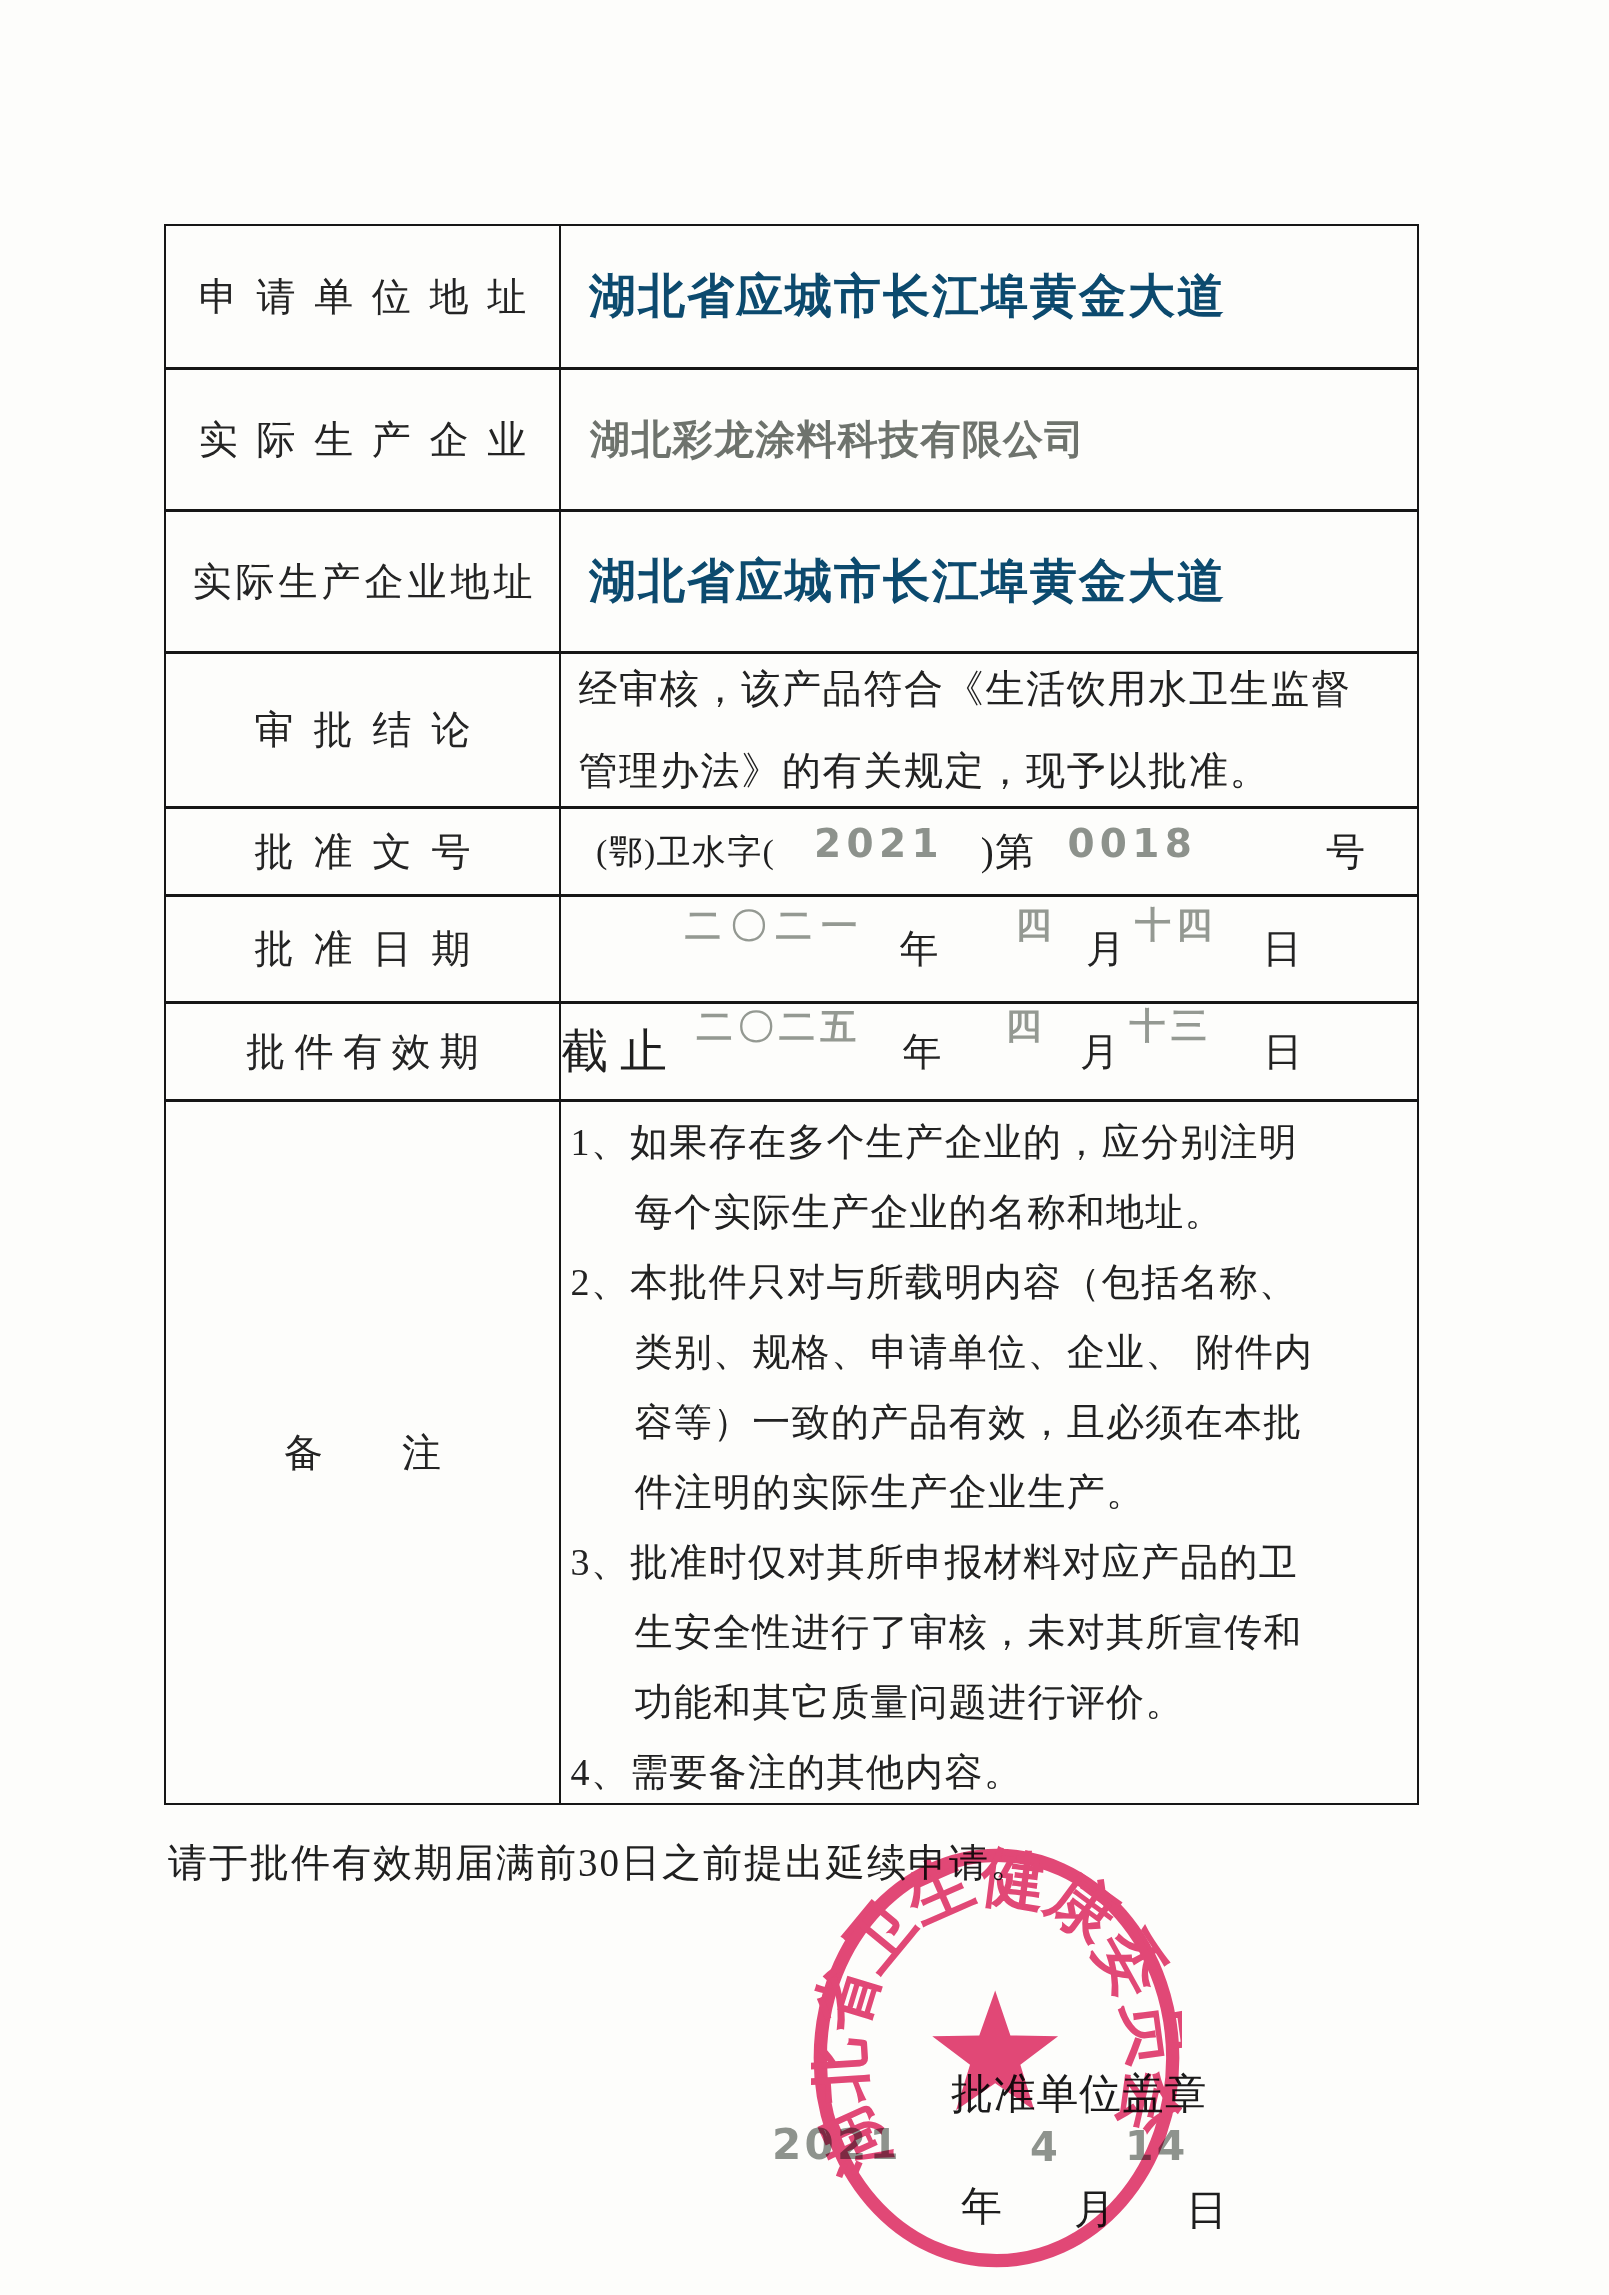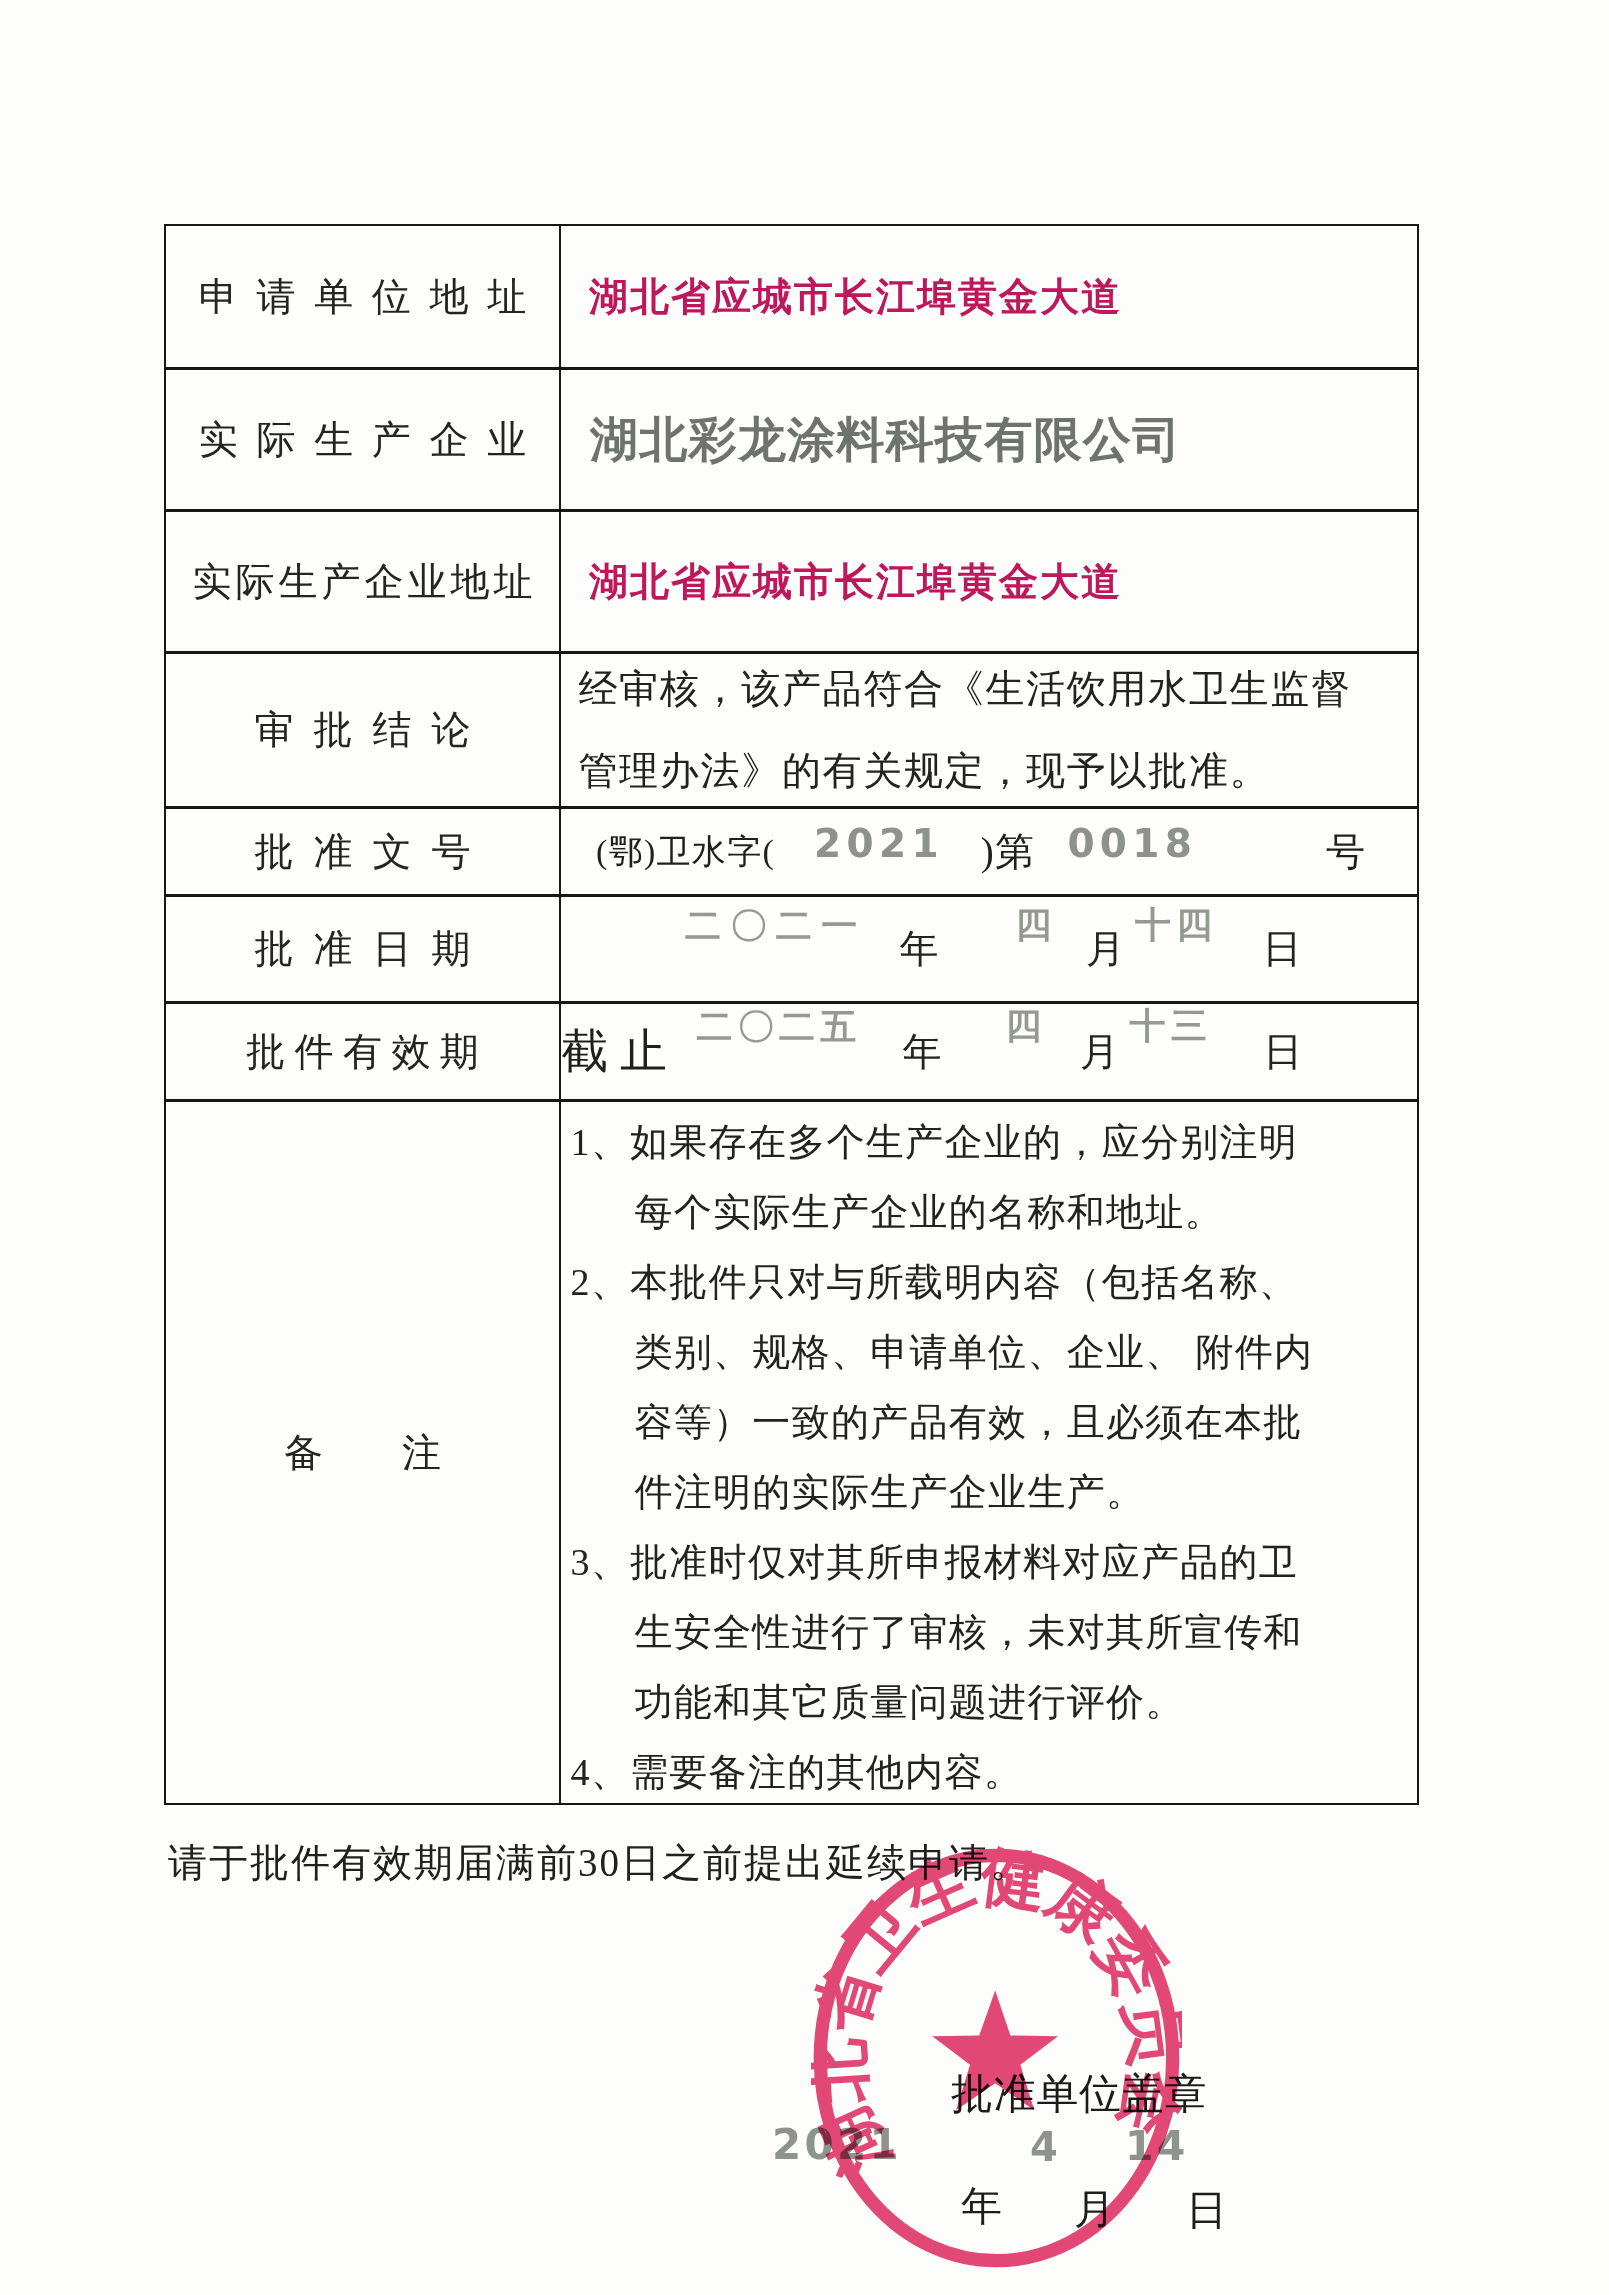--- a/index.html
+++ b/index.html
@@ -22,22 +22,22 @@
     display:flex; align-items:center; justify-content:center;
     font-size:39px; color:#242424;
   }
   .ls30 { letter-spacing:20px; margin-right:-20px; }
   .ls28 { letter-spacing:18.7px; margin-right:-18.7px; }
   .ls14 { letter-spacing:9.4px; margin-right:-9.4px; }
   .ls6  { letter-spacing:4px;  margin-right:-4px; }
   .vc { flex:1; display:flex; align-items:center; position:relative; box-sizing:border-box; }
   
   .typed { font-family:"DejaVu Sans","Liberation Sans",sans-serif; font-weight:bold; }
-  .typed-addr { font-size:39px; letter-spacing:2px; color:#be185d; margin-left:28px; }
-  .typed-co   { font-size:48px; letter-spacing:1.3px; color:#6e736d; margin-left:29px; }
+  .typed-addr { font-size:47px; letter-spacing:2px; color:#0c4a6e; margin-left:28px; }
+  .typed-co   { font-size:40px; letter-spacing:1.3px; color:#6e736d; margin-left:29px; }
   .conclusion {
     margin-left:17.4px; font-size:39px; letter-spacing:1.7px;
     line-height:82px; white-space:pre-line; color:#222;
   }
   
   .no-prefix { margin-left:35px; font-size:34px; letter-spacing:1.3px; }
   .no-infix  { margin-left:37px; font-size:39px; letter-spacing:1.3px; }
   .no-suffix { margin-left:auto; margin-right:52px; font-size:39px; }
   .typed-num { font-size:39px; letter-spacing:5.3px; color:#8d928c; position:relative; top:-8px; }
   .no-year { margin-left:39px; }

